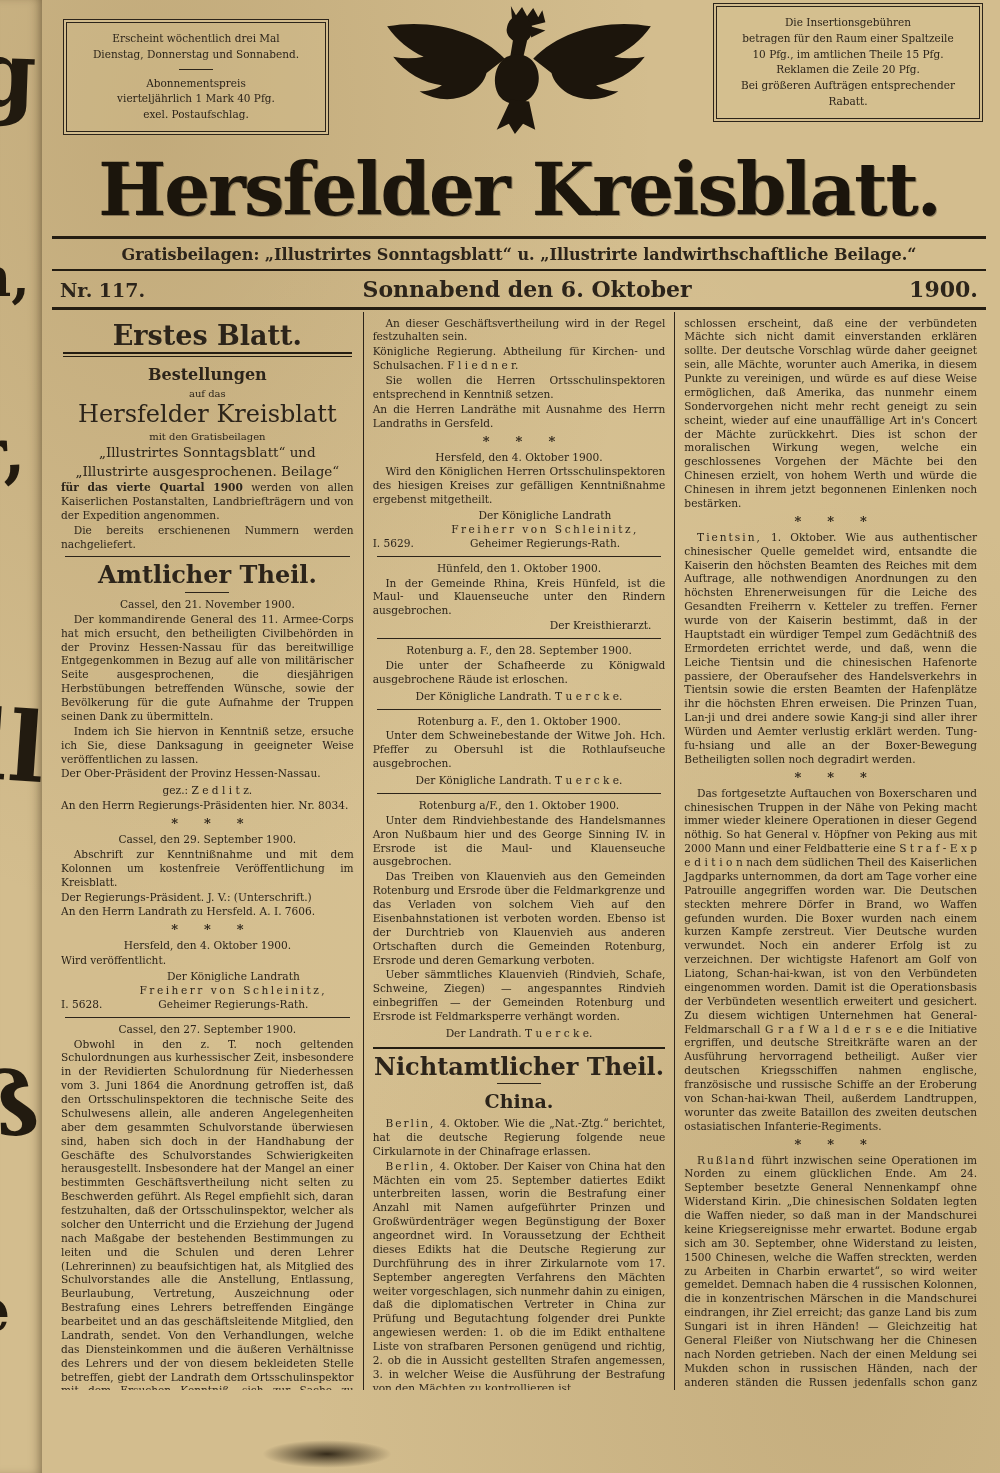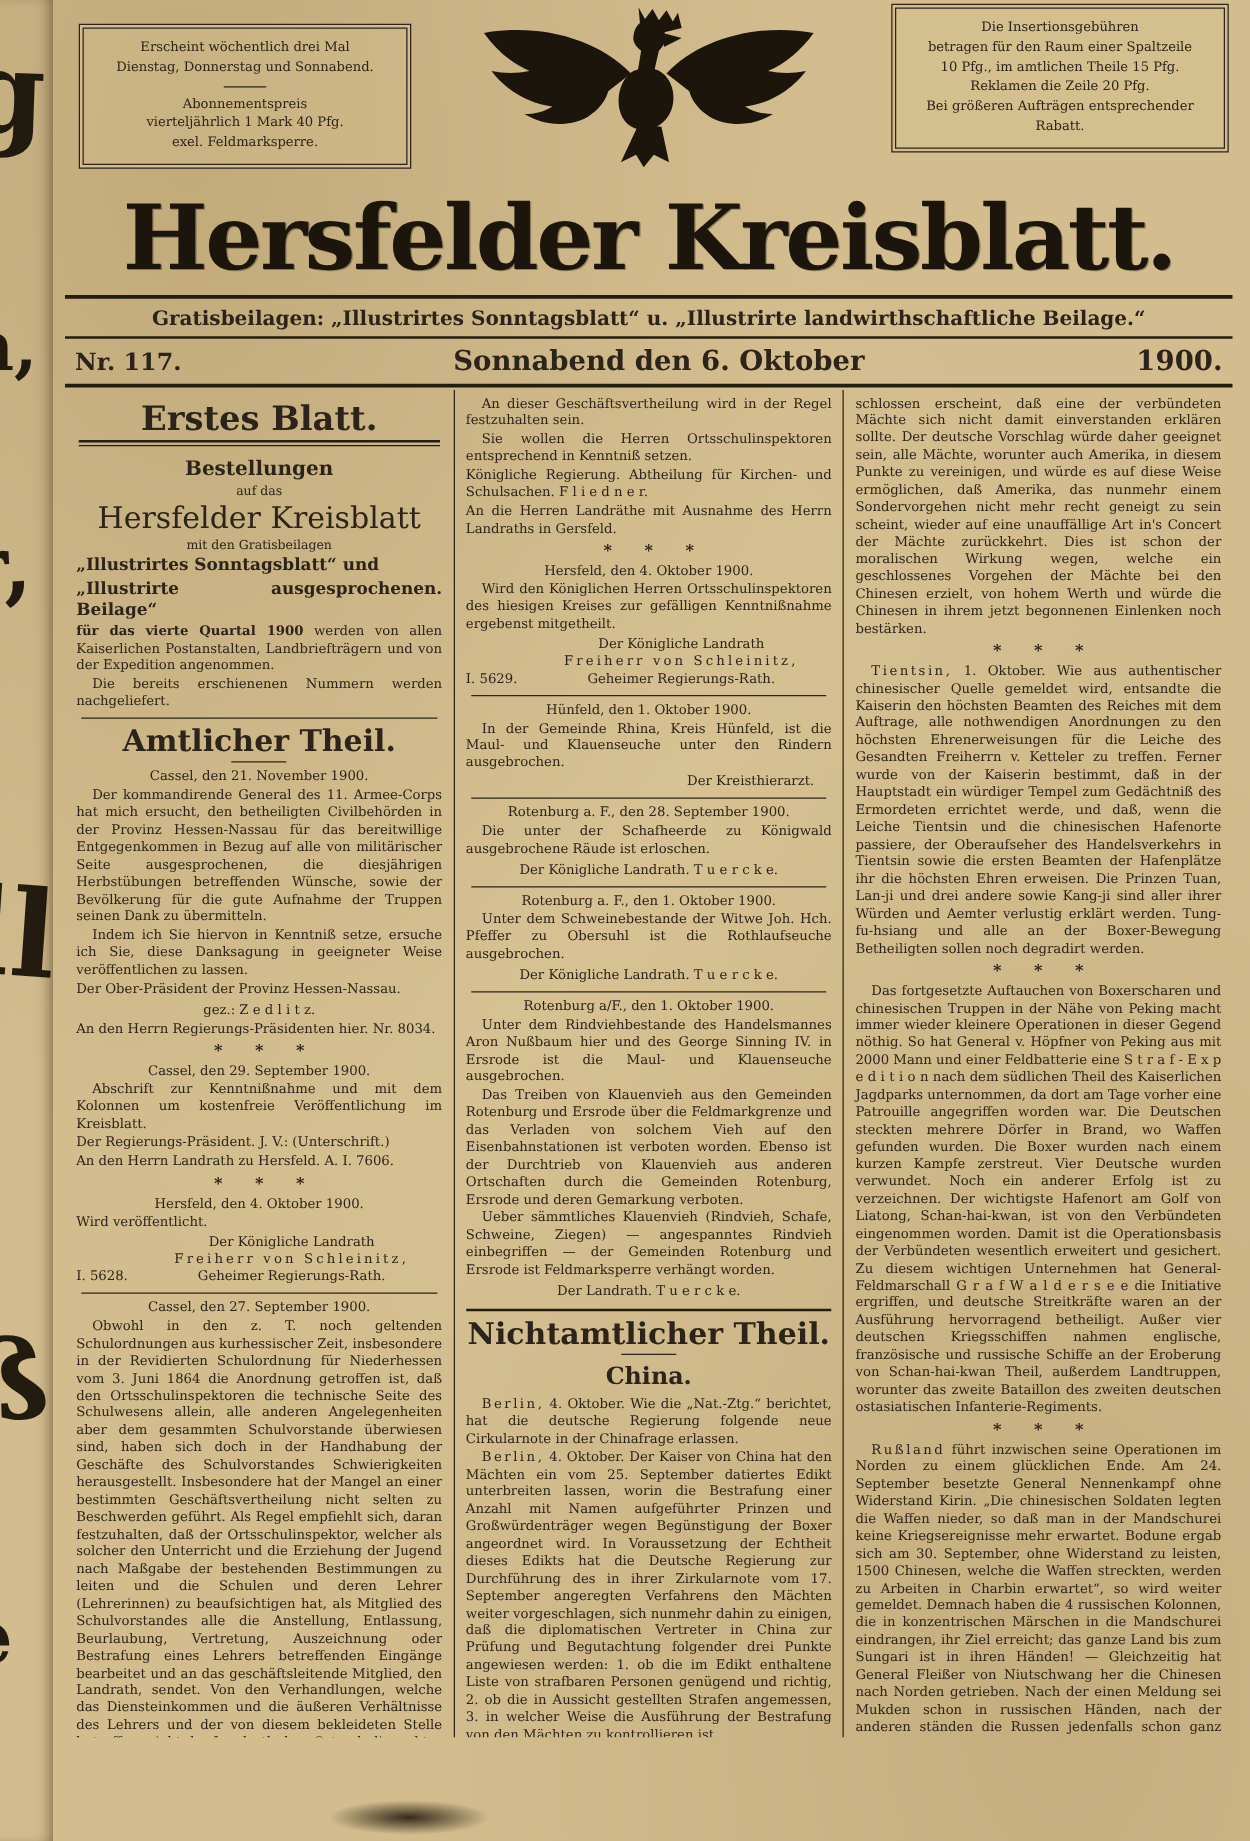--- a/index.html
+++ b/index.html
@@ -35,21 +35,21 @@
   .cols{display:flex;margin-top:2px;height:1078px;overflow:hidden;}
   .col{flex:1;padding:5px 9px 0;font-size:10.6px;line-height:1.31;text-align:justify;overflow:hidden;}
   .col+.col{border-left:1px solid #2c241a;}
   .blk{margin:0 0 1px;}
   .p{text-indent:1.2em;}
   .center{text-align:center;margin-top:3px;text-indent:0;}
   .right{text-align:right;padding-right:14px;}
   .head1{font-size:27px;font-weight:bold;text-align:center;line-height:1.1;margin:4px 0 2px;}
   .head2{font-size:24px;font-weight:bold;text-align:center;line-height:1.1;margin:5px 0 2px;}
   .head3{font-size:19px;font-weight:bold;text-align:center;margin:4px 0 3px;}
-  .bold-center{font-weight:bold;font-size:13.5px;line-height:1.3;}
+  .bold-center{font-weight:normal;text-align:center;font-size:13.5px;line-height:1.3;}
   .bold-center-lg{font-weight:bold;text-align:center;font-size:16px;margin-top:6px;}
   .center-sm{text-align:center;font-size:10px;}
   .big-center{font-weight:normal;text-align:center;font-size:24px;line-height:1.15;margin:1px 0;}
   .stars{text-align:center;font-size:13px;line-height:1;margin:4px 0 3px;font-weight:bold;}
   .sp{letter-spacing:2px;}
   .sig{display:flex;align-items:flex-end;margin:2px 0;}
   .sig-left{min-width:52px;}
   .sig-lines{flex:1;text-align:center;}
   .sig-line.spread{letter-spacing:2.5px;}
   .hr{border-top:1px solid #2c241a;margin:5px 4px;}
@@ -75,21 +75,21 @@
 
   <div class="content">
 
     <div class="header">
       <div class="notice-box box-left">
         <div>Erscheint wöchentlich drei Mal</div>
         <div>Dienstag, Donnerstag und Sonnabend.</div>
         <div class="box-rule"></div>
         <div>Abonnementspreis</div>
         <div>vierteljährlich 1 Mark 40 Pfg.</div>
-        <div>exel. Feldmarksperre.</div>
+        <div>exel. Postaufschlag.</div>
       </div>
 
       <div class="eagle">
         <svg width="310" height="142" viewBox="0 0 300 140">
           <g fill="#1c150c">
             <path d="M142 6 l5 9 6 -8 5 9 6 -8 5 9 4 -7 3 12 -32 8 z"></path>
             <path d="M150 16 c8 0 13 6 13 13 c0 5 -2 8 -5 11 l-6 26 l-12 -2 l4 -24 c-4 -3 -7 -7 -6 -12 c1 -7 5 -12 12 -12 z"></path>
             <path d="M161 26 l15 4 -14 7 z"></path>
             <path d="M138 56 c14 -6 26 0 30 12 c4 12 0 26 -12 32 c-10 5 -22 2 -27 -8 c-6 -12 -2 -30 9 -36 z"></path>
             <path d="M136 58 C110 30 62 18 20 26 c10 14 22 24 36 30 c-10 2 -20 2 -30 0 c12 16 30 26 48 28 c-6 4 -14 6 -22 6 c16 10 36 10 50 2 c8 -5 14 -12 16 -20 z"></path>
@@ -155,22 +155,22 @@
               <div class="sig-line spread">Freiherr von Schleinitz,</div>
               <div class="sig-line">Geheimer Regierungs-Rath.</div>
             </div>
           </div>
           <div class="hr"></div>
           <div class="blk center">Cassel, den 27. September 1900.</div>
           <div class="blk p">Obwohl in den z. T. noch geltenden Schulordnungen aus kurhessischer Zeit, insbesondere in der Revidierten Schulordnung für Niederhessen vom 3. Juni 1864 die Anordnung getroffen ist, daß den Ortsschulinspektoren die technische Seite des Schulwesens allein, alle anderen Angelegenheiten aber dem gesammten Schulvorstande überwiesen sind, haben sich doch in der Handhabung der Geschäfte des Schulvorstandes Schwierigkeiten herausgestellt. Insbesondere hat der Mangel an einer bestimmten Geschäftsvertheilung nicht selten zu Beschwerden geführt. Als Regel empfiehlt sich, daran festzuhalten, daß der Ortsschulinspektor, welcher als solcher den Unterricht und die Erziehung der Jugend nach Maßgabe der bestehenden Bestimmungen zu leiten und die Schulen und deren Lehrer (Lehrerinnen) zu beaufsichtigen hat, als Mitglied des Schulvorstandes alle die Anstellung, Entlassung, Beurlaubung, Vertretung, Auszeichnung oder Bestrafung eines Lehrers betreffenden Eingänge bearbeitet und an das geschäftsleitende Mitglied, den Landrath, sendet. Von den Verhandlungen, welche das Diensteinkommen und die äußeren Verhältnisse des Lehrers und der von diesem bekleideten Stelle betreffen, giebt der Landrath dem Ortsschulinspektor mit dem Ersuchen Kenntniß, sich zur Sache zu äußern. Während Berichte an uns in diesen Angelegenheiten von dem Landrathe als solchem gezeichnet werden, erstattet bei jenen Angelegenheiten der Schulvorstand gemeinsam Bericht.</div>
         </div>
       <div class="col">
           <div class="blk p">An dieser Geschäftsvertheilung wird in der Regel festzuhalten sein.</div>
+          <div class="blk p0">Königliche Regierung.  Abtheilung für Kirchen- und Schulsachen.  F l i e d n e r.</div>
           <div class="blk p">Sie wollen die Herren Ortsschulinspektoren entsprechend in Kenntniß setzen.</div>
-          <div class="blk p0">Königliche Regierung.  Abtheilung für Kirchen- und Schulsachen.  F l i e d n e r.</div>
           <div class="blk p0">An die Herren Landräthe mit Ausnahme des Herrn Landraths in Gersfeld.</div>
           <div class="blk stars">*  *  *</div>
           <div class="blk center">Hersfeld, den 4. Oktober 1900.</div>
           <div class="blk p">Wird den Königlichen Herren Ortsschulinspektoren des hiesigen Kreises zur gefälligen Kenntnißnahme ergebenst mitgetheilt.</div>
           <div class="blk sig">
             <span class="sig-left">I. 5629.</span>
             <div class="sig-lines">
               <div class="sig-line">Der Königliche Landrath</div>
               <div class="sig-line spread">Freiherr von Schleinitz,</div>
               <div class="sig-line">Geheimer Regierungs-Rath.</div>

